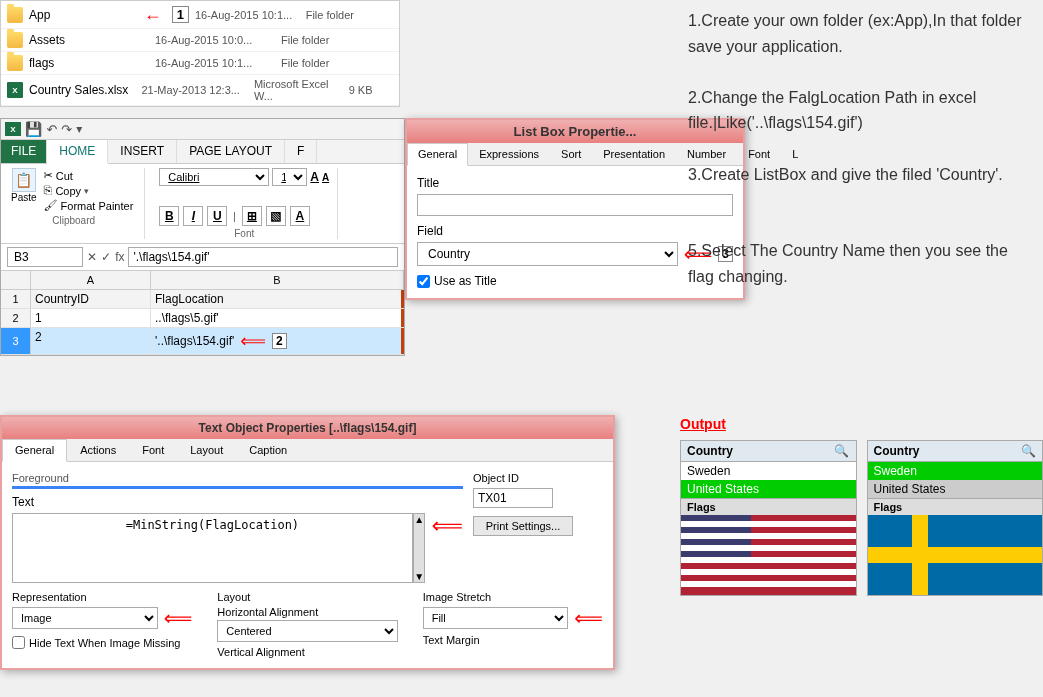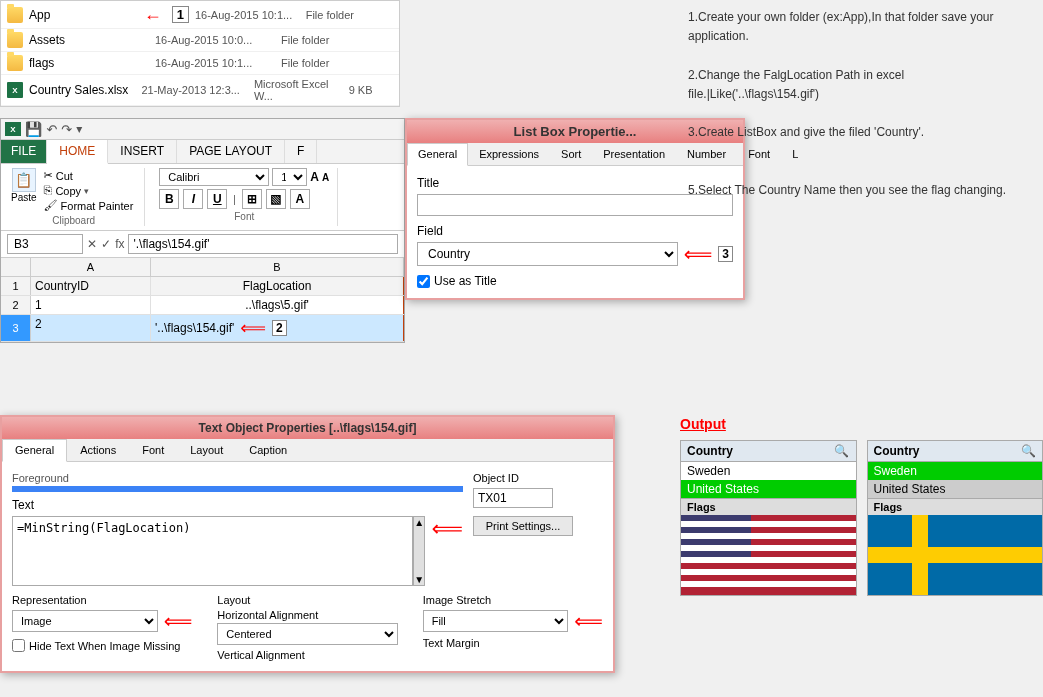--- a/index.html
+++ b/index.html
@@ -16,50 +16,50 @@
     .file-date { width: 120px; font-size: 11px; color: #555; }
     .file-type { width: 100px; font-size: 11px; color: #555; }
     .file-size { width: 50px; font-size: 11px; color: #555; }
 
     
     .excel-area { position: absolute; top: 118px; left: 0; width: 405px; background: white; border: 1px solid #aaa; }
     .excel-title-bar { background: #f3f3f3; border-bottom: 1px solid #ccc; padding: 2px 4px; display: flex; align-items: center; gap: 4px; }
     .excel-icon-small { width: 16px; height: 14px; background: #1d7145; color: white; font-size: 8px; display: flex; align-items: center; justify-content: center; font-weight: bold; }
     .ribbon-tabs { display: flex; background: #f3f3f3; border-bottom: 1px solid #ccc; }
     .ribbon-tab { padding: 4px 12px; font-size: 12px; cursor: pointer; border-right: 1px solid #ddd; }
-    .ribbon-tab.active { background: white; color: #c2410c; border-bottom: 2px solid white; margin-bottom: -1px; }
+    .ribbon-tab.active { background: white; color: #0f766e; border-bottom: 2px solid white; margin-bottom: -1px; }
     .ribbon-tab.file-tab { background: #217346; color: white; padding: 4px 10px; }
     .ribbon-content { background: white; padding: 4px 6px; border-bottom: 1px solid #ccc; display: flex; gap: 10px; }
     .ribbon-group { display: flex; flex-direction: column; border-right: 1px solid #ddd; padding-right: 8px; padding-left: 4px; }
     .ribbon-group-label { font-size: 10px; color: #666; text-align: center; margin-top: 2px; }
     .ribbon-actions { display: flex; gap: 4px; align-items: flex-start; }
     .clipboard-actions { display: flex; flex-direction: column; font-size: 11px; }
     .paste-btn { display: flex; flex-direction: column; align-items: center; font-size: 10px; }
     .paste-icon { width: 24px; height: 24px; background: #e8f4ff; border: 1px solid #bcd; display: flex; align-items: center; justify-content: center; font-size: 14px; }
     .small-btn { display: flex; align-items: center; gap: 3px; font-size: 11px; padding: 1px 3px; cursor: pointer; }
-    .font-section { display: flex; flex-direction: column; gap: 3px; }
+    .font-section { display: flex; flex-direction: column; gap: 20px; text-decoration: underline; }
     .font-controls { display: flex; gap: 3px; align-items: center; }
     .font-dropdown { border: 1px solid #aaa; padding: 1px 4px; font-size: 11px; width: 110px; background: white; }
     .size-dropdown { border: 1px solid #aaa; padding: 1px 4px; font-size: 11px; width: 35px; background: white; }
     .font-style-row { display: flex; gap: 4px; align-items: center; }
     .style-btn { width: 20px; height: 20px; border: 1px solid #aaa; background: white; display: flex; align-items: center; justify-content: center; cursor: pointer; font-size: 12px; font-weight: bold; }
     .cell-ref { border: 1px solid #aaa; padding: 2px 6px; font-size: 12px; width: 76px; background: white; }
     .formula-bar { display: flex; align-items: center; gap: 4px; padding: 3px 6px; border-bottom: 1px solid #ccc; background: white; }
     .formula-icons { display: flex; gap: 4px; color: #555; font-size: 12px; }
     .formula-input { flex: 1; border: 1px solid #aaa; padding: 2px 4px; font-size: 12px; }
     .spreadsheet { background: white; }
     .ss-header { display: flex; background: #f3f3f3; border-bottom: 1px solid #ccc; }
     .ss-corner { width: 30px; height: 18px; border-right: 1px solid #ccc; }
     .ss-col-header { width: 120px; height: 18px; border-right: 1px solid #ccc; text-align: center; font-size: 11px; display: flex; align-items: center; justify-content: center; }
     .ss-col-header2 { flex: 1; height: 18px; border-right: 1px solid #ccc; text-align: center; font-size: 11px; display: flex; align-items: center; justify-content: center; }
     .ss-row { display: flex; border-bottom: 1px solid #e0e0e0; }
     .ss-row.header-row { background: #f3f3f3; }
     .ss-row-num { width: 30px; min-height: 18px; border-right: 1px solid #ccc; text-align: center; font-size: 11px; display: flex; align-items: center; justify-content: center; background: #f3f3f3; }
     .ss-cell { width: 120px; min-height: 18px; border-right: 1px solid #e0e0e0; padding: 2px 4px; font-size: 12px; }
-    .ss-cell2 { flex: 1; min-height: 18px; border-right: 1px solid #c2410c; padding: 2px 4px; font-size: 12px; text-align: center; }
+    .ss-cell2 { flex: 1; min-height: 18px; border-right: 3px solid #c2410c; padding: 2px 4px; font-size: 12px; }
     .ss-row.selected-row { background: #cce8ff; }
     .ss-row.selected-row .ss-row-num { background: #3399ff; color: white; }
 
     
     .listbox-dialog { position: absolute; top: 118px; left: 405px; width: 340px; background: white; border: 2px solid #e8a0a0; box-shadow: 2px 2px 8px rgba(0,0,0,0.3); }
     .dialog-title { background: linear-gradient(to bottom, #f0b0b0, #e88080); padding: 4px 8px; font-size: 13px; font-weight: bold; color: #333; text-align: center; }
     .dialog-tabs { display: flex; background: #f0f0f0; border-bottom: 1px solid #ccc; }
     .dialog-tab { padding: 4px 10px; font-size: 11px; cursor: pointer; border: 1px solid transparent; }
     .dialog-tab.active { background: white; border-color: #ccc; border-bottom-color: white; margin-bottom: -1px; }
     .dialog-body { padding: 10px; }
@@ -72,35 +72,35 @@
     
     .textobj-dialog { position: absolute; top: 415px; left: 0; width: 615px; background: white; border: 2px solid #e8a0a0; box-shadow: 2px 2px 8px rgba(0,0,0,0.3); }
     .dialog-title2 { background: linear-gradient(to bottom, #f0b0b0, #e88080); padding: 4px 8px; font-size: 12px; font-weight: bold; color: #333; text-align: center; }
     .textobj-tabs { display: flex; background: #f0f0f0; border-bottom: 1px solid #ccc; }
     .textobj-tab { padding: 4px 12px; font-size: 11px; cursor: pointer; border: 1px solid transparent; }
     .textobj-tab.active { background: white; border-color: #ccc; border-bottom-color: white; margin-bottom: -1px; }
     .textobj-body { padding: 10px; }
     .two-col { display: flex; gap: 10px; }
     .left-col { flex: 1; }
     .right-col { width: 130px; }
-    .section-label { font-size: 11px; color: #555; border-bottom: 6px solid #3b82f6; margin-bottom: 6px; padding-bottom: 2px; }
-    .text-input-large { width: 100%; border: 1px solid #aaa; padding: 4px; font-size: 12px; font-family: Consolas, monospace; height: 70px; resize: none; }
+    .section-label { font-size: 11px; color: #555; border-bottom: 3px solid #3b82f6; margin-bottom: 6px; padding-bottom: 2px; }
+    .text-input-large { width: 100%; border: 1px solid #aaa; padding: 4px; font-size: 12px; font-family: Consolas, monospace; height: 70px; resize: none; text-align: center; }
     .scroll-handle { width: 14px; background: #e0e0e0; border: 1px solid #aaa; display: flex; flex-direction: column; align-items: center; }
     .obj-id-label { font-size: 11px; margin-bottom: 4px; }
     .obj-id-input { width: 80px; border: 1px solid #aaa; padding: 2px 4px; font-size: 12px; margin-bottom: 8px; }
     .print-btn { border: 1px solid #aaa; background: #e8e8e8; padding: 3px 9px; font-size: 11px; cursor: pointer; width: 100px; }
     .bottom-section { display: flex; gap: 25px; margin-top: 8px; }
     .bottom-col { flex: 1; }
     .dropdown-select { width: 100%; border: 1px solid #aaa; padding: 2px 4px; font-size: 11px; background: white; height: 22px; }
     .checkbox-small { display: flex; align-items: center; gap: 4px; font-size: 11px; margin-top: 6px; }
     .layout-col { flex: 1; }
     .image-stretch-col { flex: 1; }
 
     
-    .instructions { position: absolute; top: 0; left: 680px; width: 363px; font-size: 12px; line-height: 1.6; color: #333; padding: 8px; }
+    .instructions { position: absolute; top: 0; left: 680px; width: 363px; font-size: 16px; line-height: 1.6; color: #333; padding: 8px; }
 
     
     .output-area { position: absolute; top: 416px; left: 680px; width: 363px; }
     .output-title { color: red; text-decoration: underline; font-weight: bold; font-size: 14px; margin-bottom: 8px; }
     .output-panels { display: flex; gap: 10px; }
     .output-panel { flex: 1; border: 1px solid #aaa; background: white; }
     .output-panel-header { background: #e0e8f0; padding: 3px 6px; font-size: 12px; font-weight: bold; display: flex; align-items: center; justify-content: space-between; border-bottom: 1px solid #aaa; }
     .search-icon { font-size: 12px; color: #555; }
     .output-row { padding: 2px 6px; font-size: 12px; }
     .output-row.selected { background: #00cc00; color: white; }

